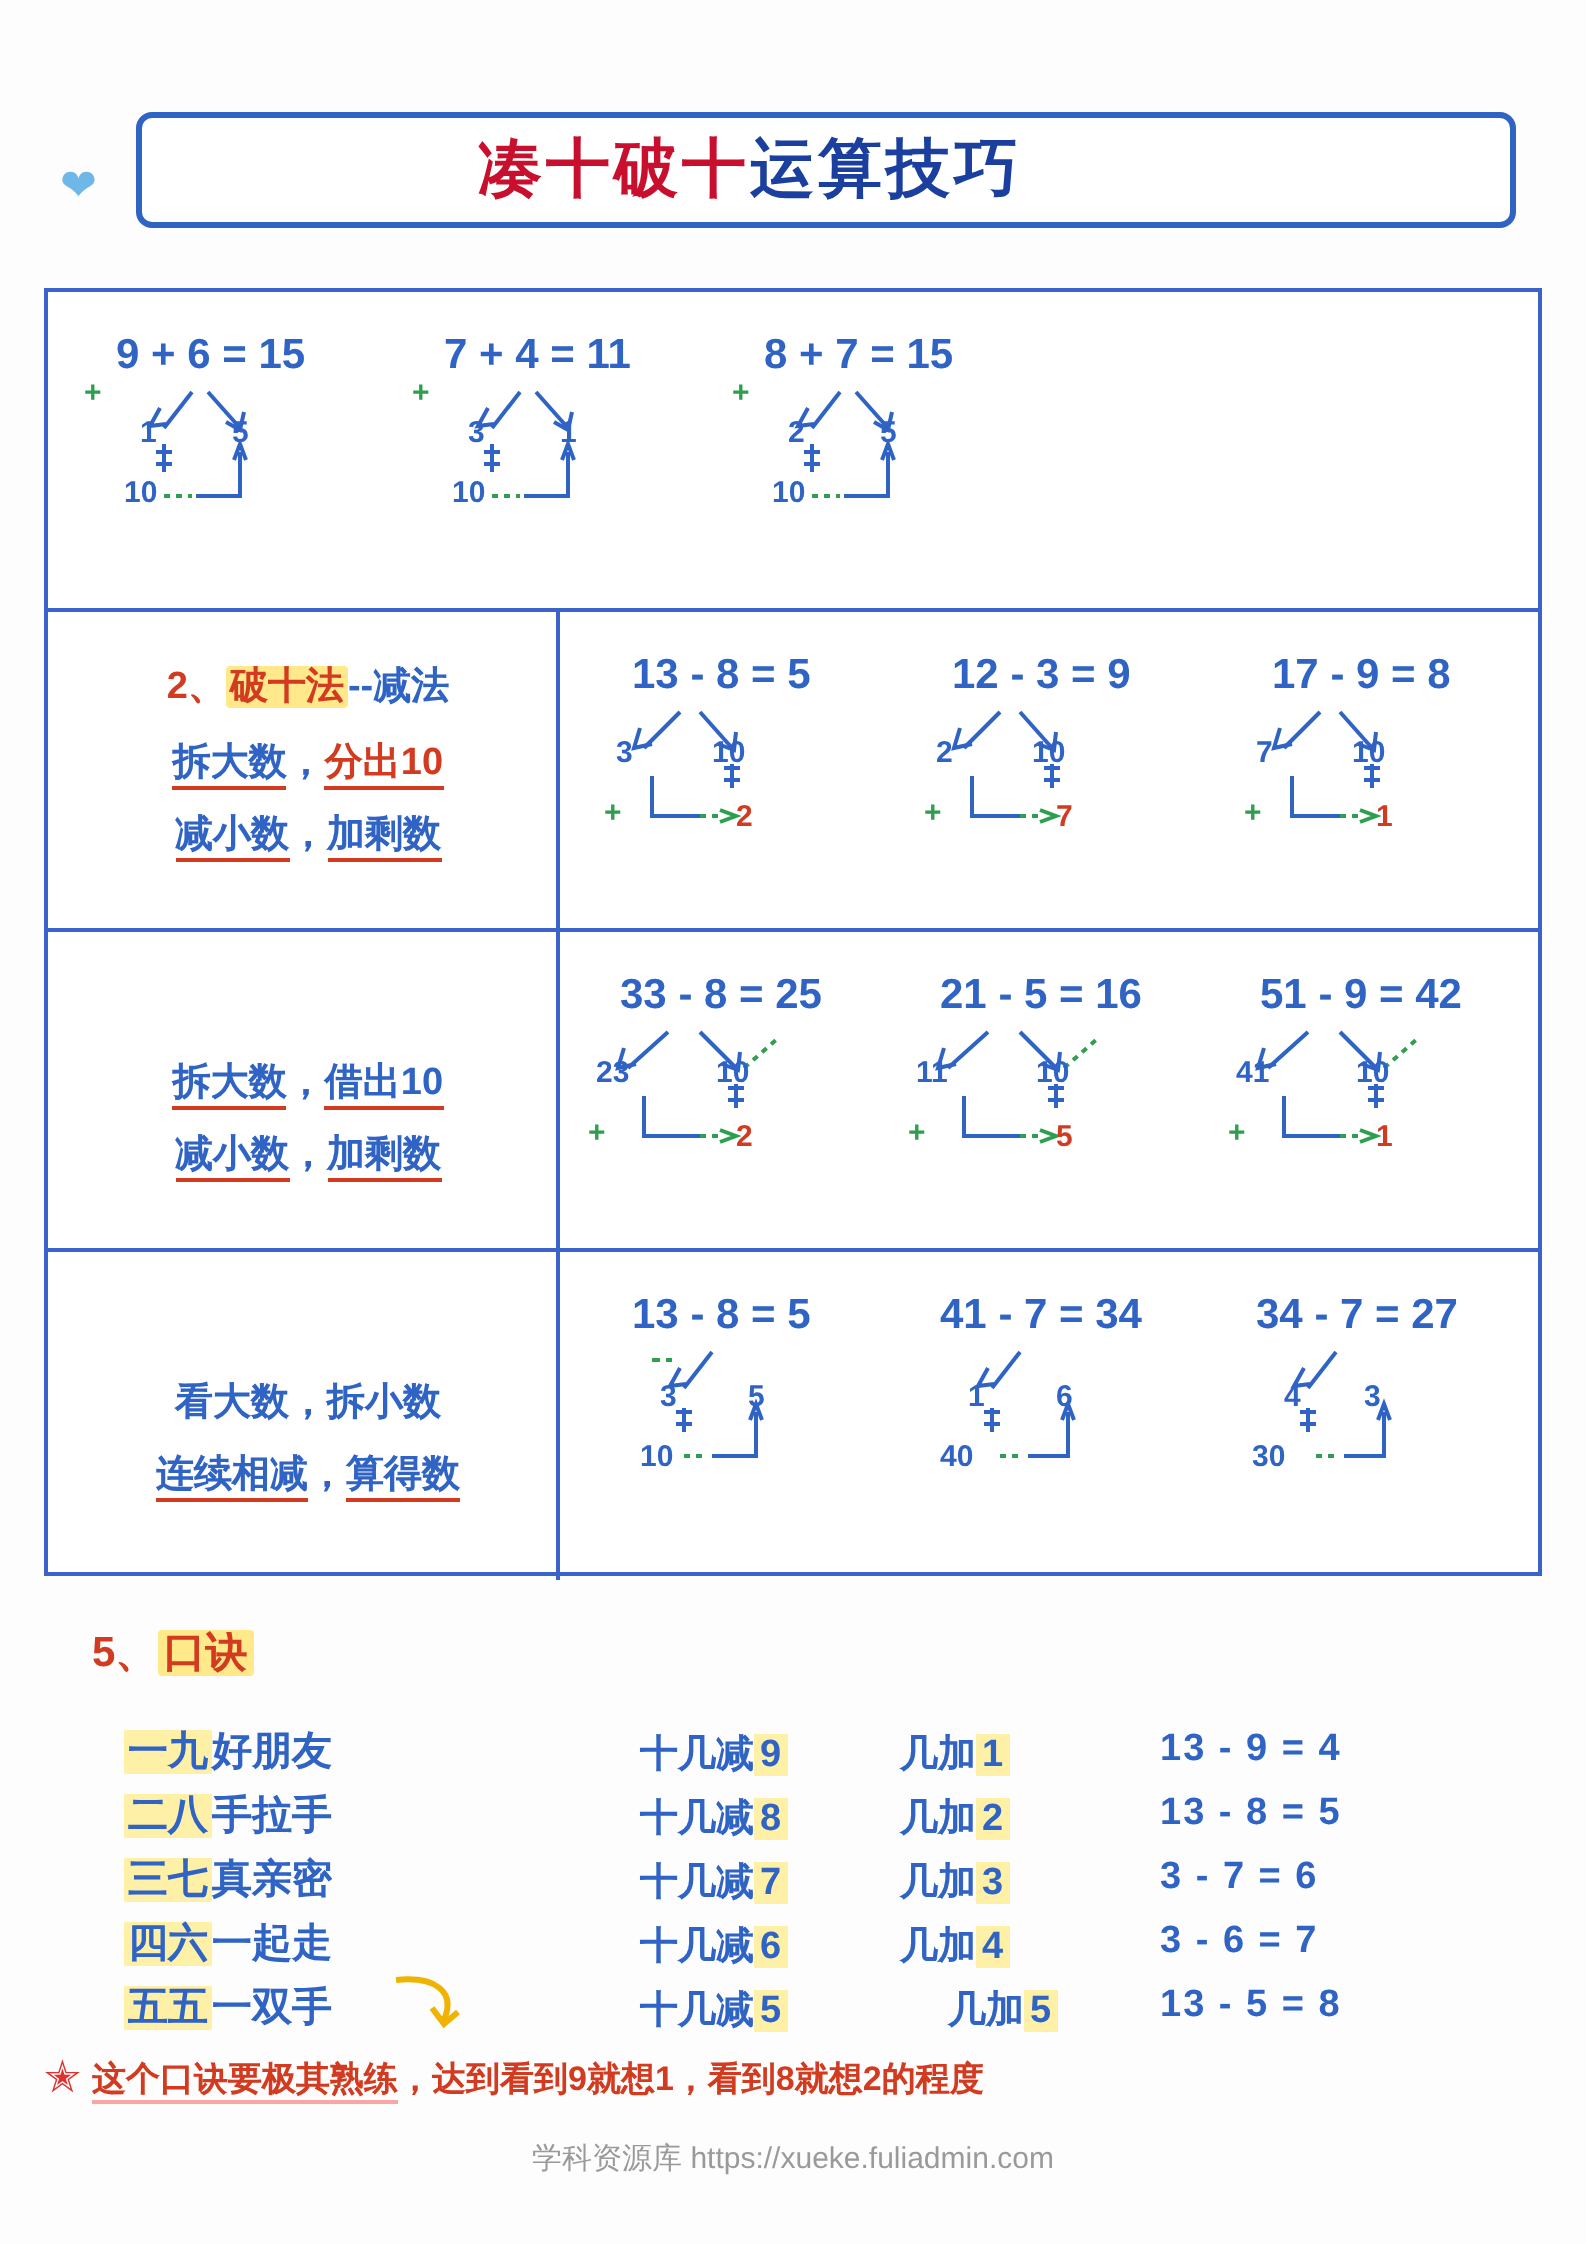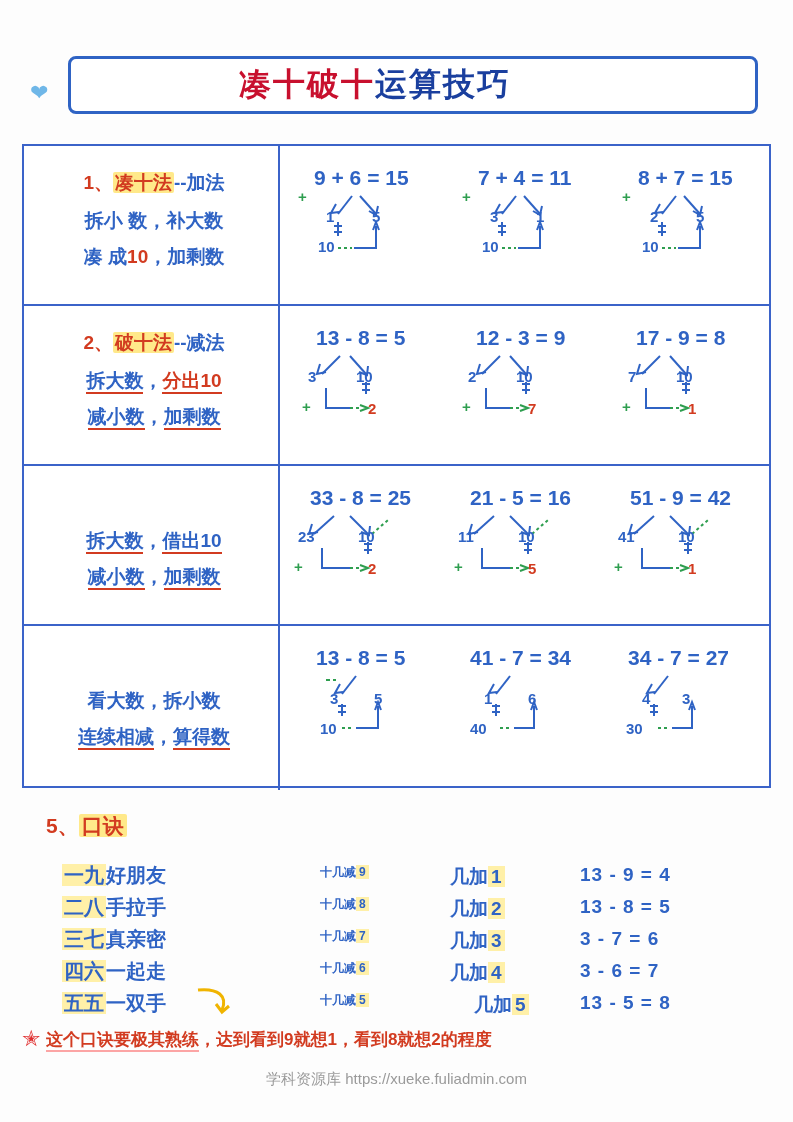--- a/index.html
+++ b/index.html
@@ -98,21 +98,21 @@
     position:absolute;left:46px;top:812px;font-size:21px;font-weight:bold;
     white-space:nowrap;
   }
   .sec5-title .num{color:#d23b20;}
   .sec5-title .key{background:#ffe98a;color:#d23b20;padding:0 3px;border-radius:2px;}
   .mnem{
     position:absolute;font-size:20px;font-weight:bold;color:#2f63c4;white-space:nowrap;
   }
   .mnem .hlbox{background:#fff0a8;padding:0 2px;}
   .col2{
-    position:absolute;font-size:12px;font-weight:bold;color:#2f63c4;white-space:nowrap;
+    position:absolute;font-size:19px;font-weight:bold;color:#2f63c4;white-space:nowrap;
   }
   .col2 .hlbox{background:#fff0a8;padding:0 3px;}
   .col3{
     position:absolute;font-size:19px;font-weight:bold;color:#2f63c4;white-space:nowrap;
   }
   .col3 .hlbox{background:#fff0a8;padding:0 3px;}
   .col4{
     position:absolute;font-size:19px;font-weight:bold;color:#2f63c4;white-space:nowrap;
     letter-spacing:1px;
   }
@@ -139,31 +139,20 @@
     <div class="title-box"></div>
     <div class="title-text">
         <span class="hl">凑十破十</span>
         <span>运算技巧</span>
     </div>
   </div>
 
   <div class="table">
 
     <div class="row">
-      <div class="cell-left">
-        <div class="rule-head">
-          <span class="num">1、</span><span class="key">凑十法</span><span class="dash">--</span><span class="tail">加法</span>
-        </div>
-        <div class="rule-line" style="top:62px">
-          <span>拆小 数</span><span>，</span><span>补大数</span>
-        </div>
-        <div class="rule-line" style="top:98px">
-          <span>凑 成</span><span class="o">10</span><span>，加剩数</span>
-        </div>
-      </div>
       <div class="cell-right">
 
         <div class="eqgroup" style="left:34px;top:20px">
           <div class="eq">9 + 6 = 15</div>
           <svg class="ann" width="150" height="100">
             <path d="M38,30 L24,48" stroke="#2f63c4" stroke-width="2" fill="none" marker-end="url(#a1)"></path>
             <path d="M46,30 L62,48" stroke="#2f63c4" stroke-width="2" fill="none"></path>
             <path d="M22,38 l-5,9 l8,-1" fill="none" stroke="#2f63c4" stroke-width="2"></path>
             <path d="M64,40 l-2,9 l-7,-4" fill="none" stroke="#2f63c4" stroke-width="2"></path>
             <line x1="24" y1="56" x2="24" y2="70" stroke="#2f63c4" stroke-width="2"></line>

